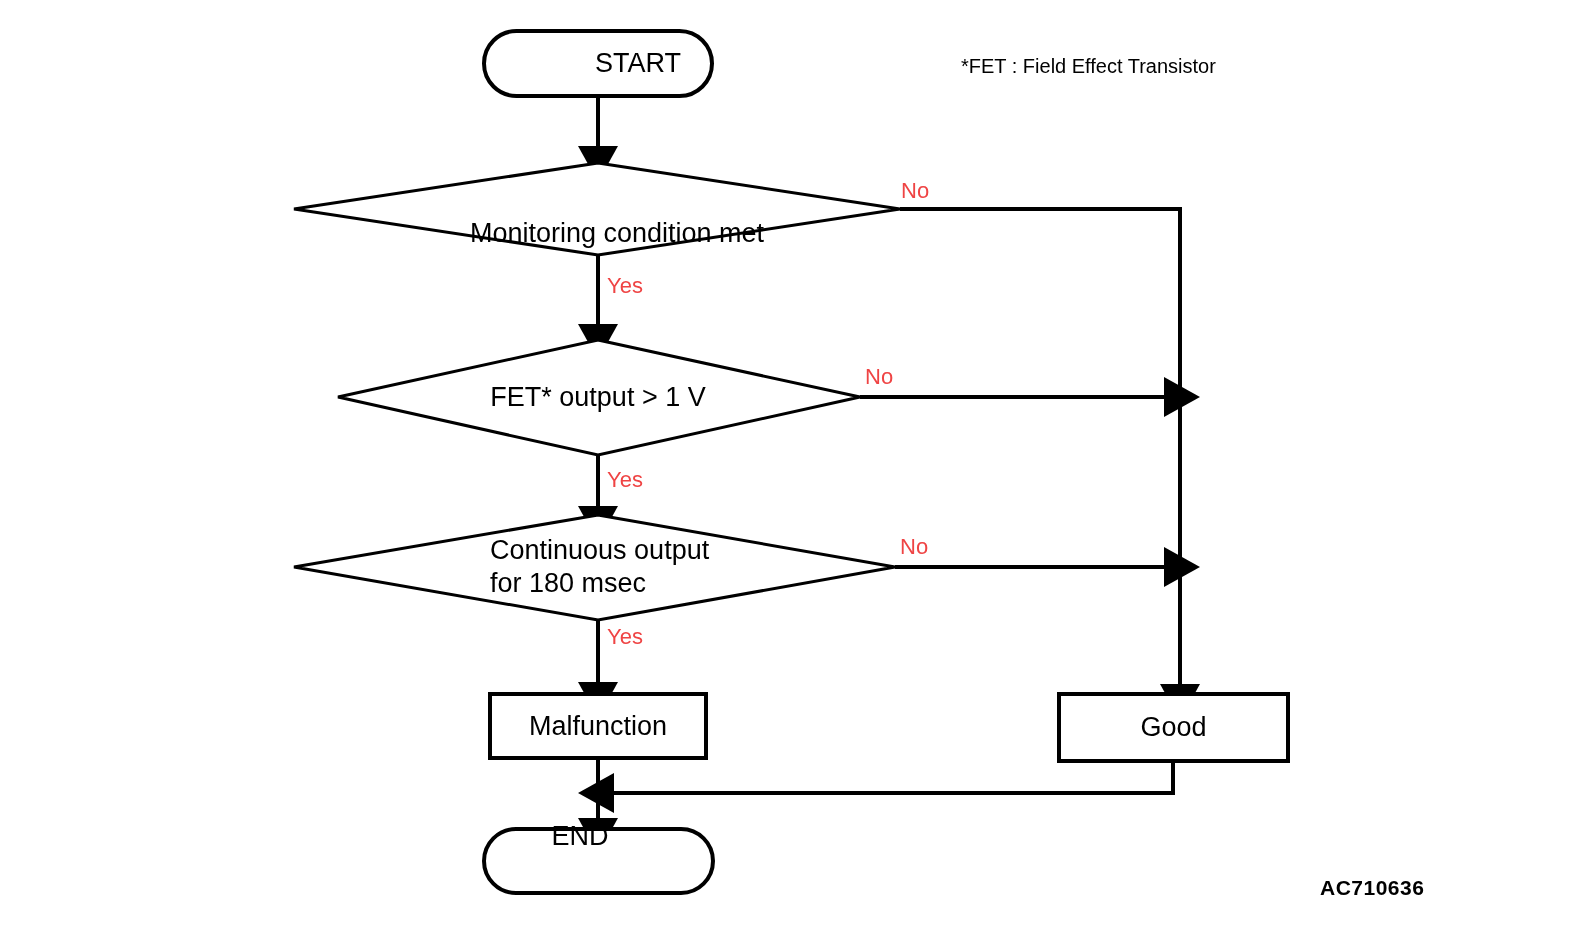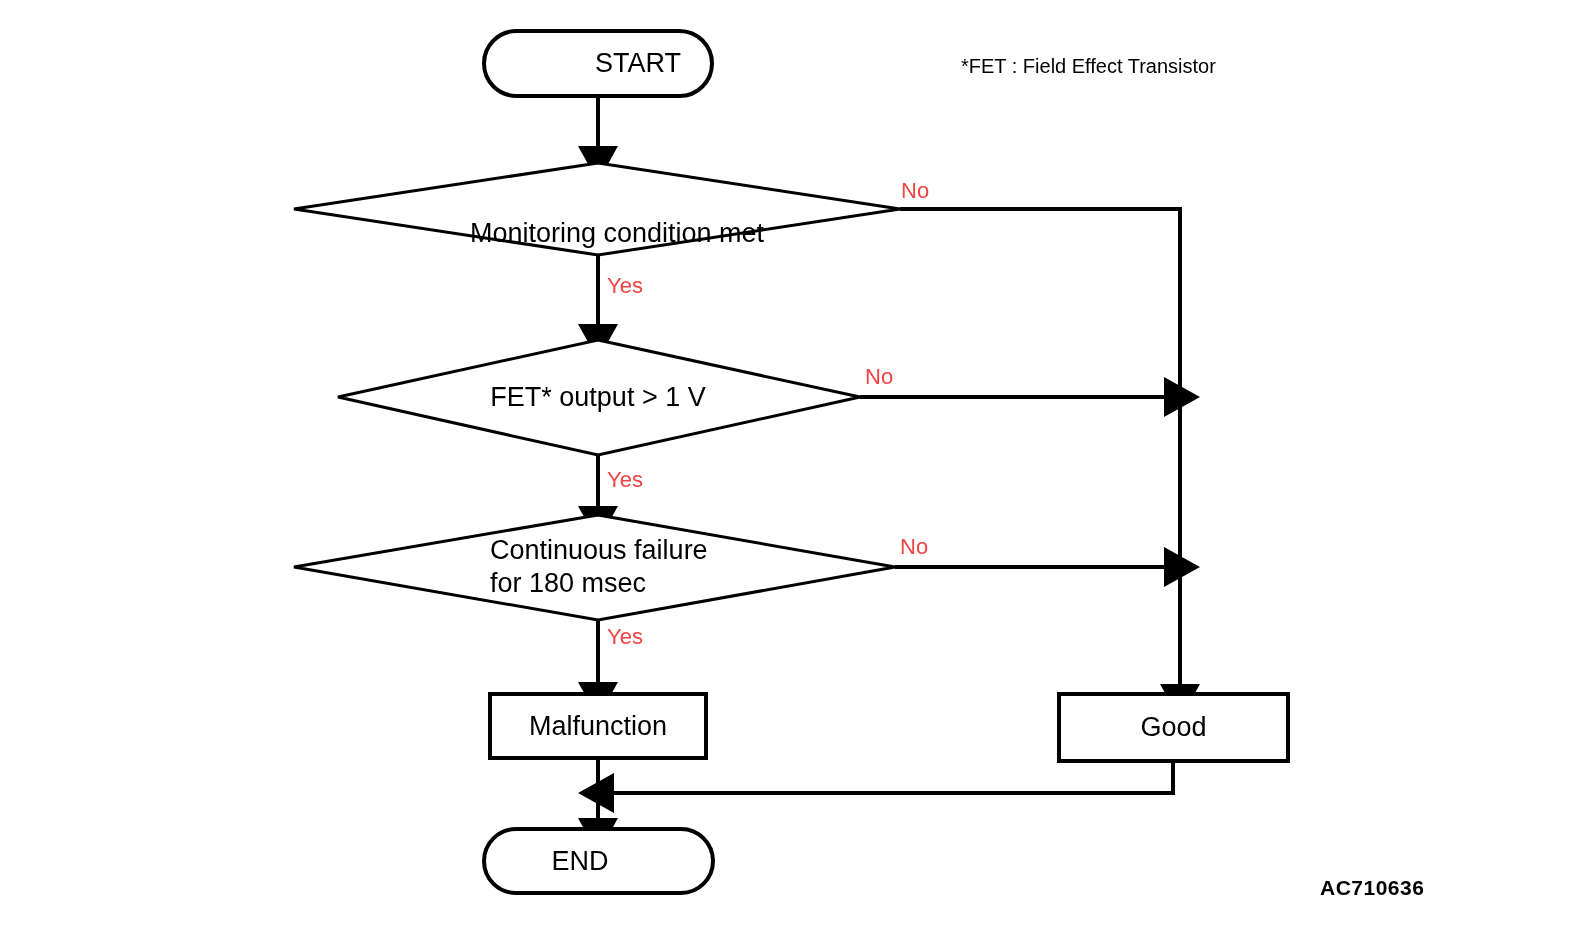--- a/index.html
+++ b/index.html
@@ -111,29 +111,29 @@
 
     <rect x="484" y="829" width="229" height="64" rx="32" ry="32" fill="#ffffff" stroke="#000000" stroke-width="4"></rect>
   </svg>
 
   <div class="shape-text" style="left:484px; top:31px; width:228px; height:65px;margin-left:40px;">START</div>
 
   <div class="shape-text" style="left:369px; top:192px; width:496px; height:34px;margin-top:24px;">Monitoring condition met</div>
 
   <div class="shape-text" style="left:380px; top:380px; width:436px; height:34px;">FET* output &gt; 1 V</div>
 
-  <div class="shape-text" style="left:490px; top:533px; width:226px; height:34px; justify-content:flex-start;">Continuous failure</div>
+  <div class="shape-text" style="left:490px; top:533px; width:226px; height:34px; justify-content:flex-start;">Continuous output</div>
 
   <div class="shape-text" style="left:490px; top:566px; width:226px; height:34px; justify-content:flex-start;">for 180 msec</div>
 
   <div class="shape-text" style="left:1059px; top:694px; width:229px; height:67px;">Good</div>
 
   <div class="shape-text" style="left:490px; top:694px; width:216px; height:64px;">Malfunction</div>
 
-  <div class="shape-text" style="left:484px; top:829px; width:192px; height:64px;">END</div>
+  <div class="shape-text" style="left:484px; top:804px; width:192px; height:64px;">END</div>
 
   <div class="edge-label" style="left:901px; top:176px;">No</div>
 
   <div class="edge-label" style="left:607px; top:271px;">Yes</div>
 
   <div class="edge-label" style="left:865px; top:362px;">No</div>
 
   <div class="edge-label" style="left:607px; top:465px;">Yes</div>
 
   <div class="edge-label" style="left:900px; top:532px;">No</div>

